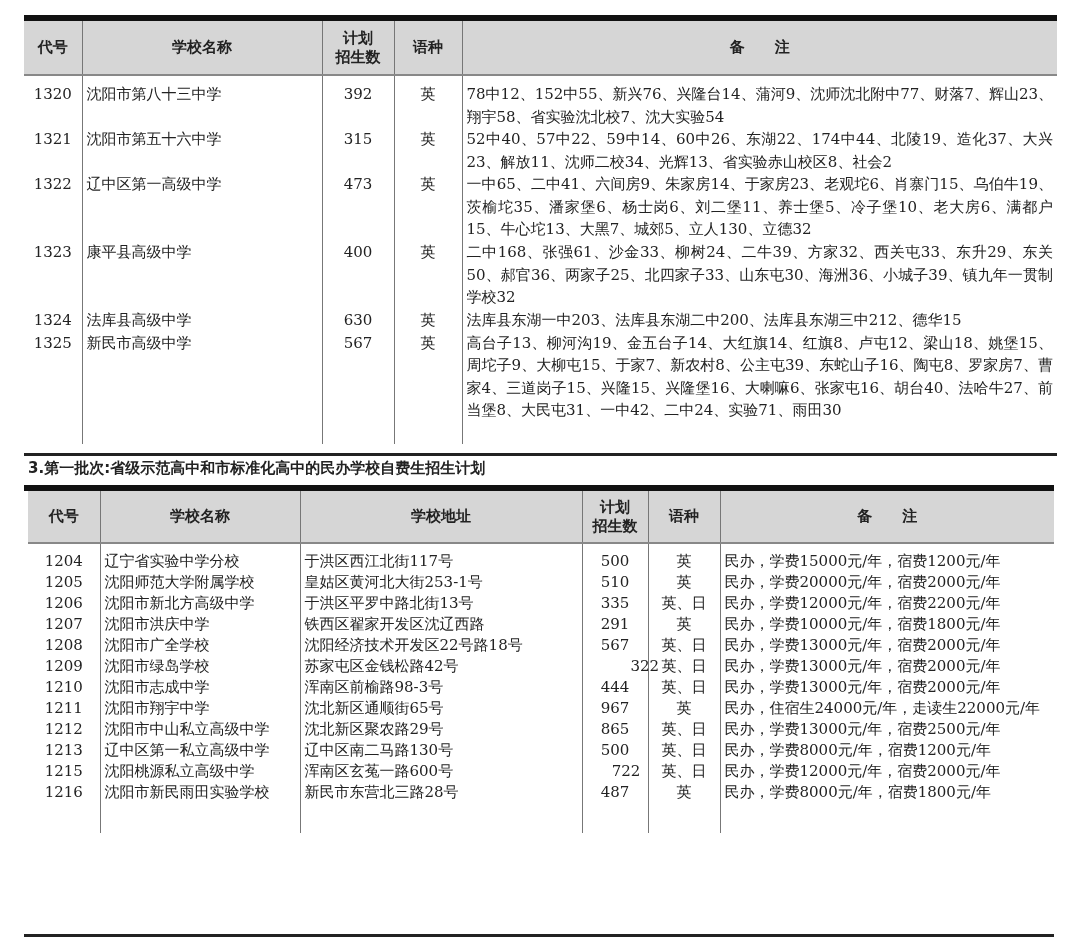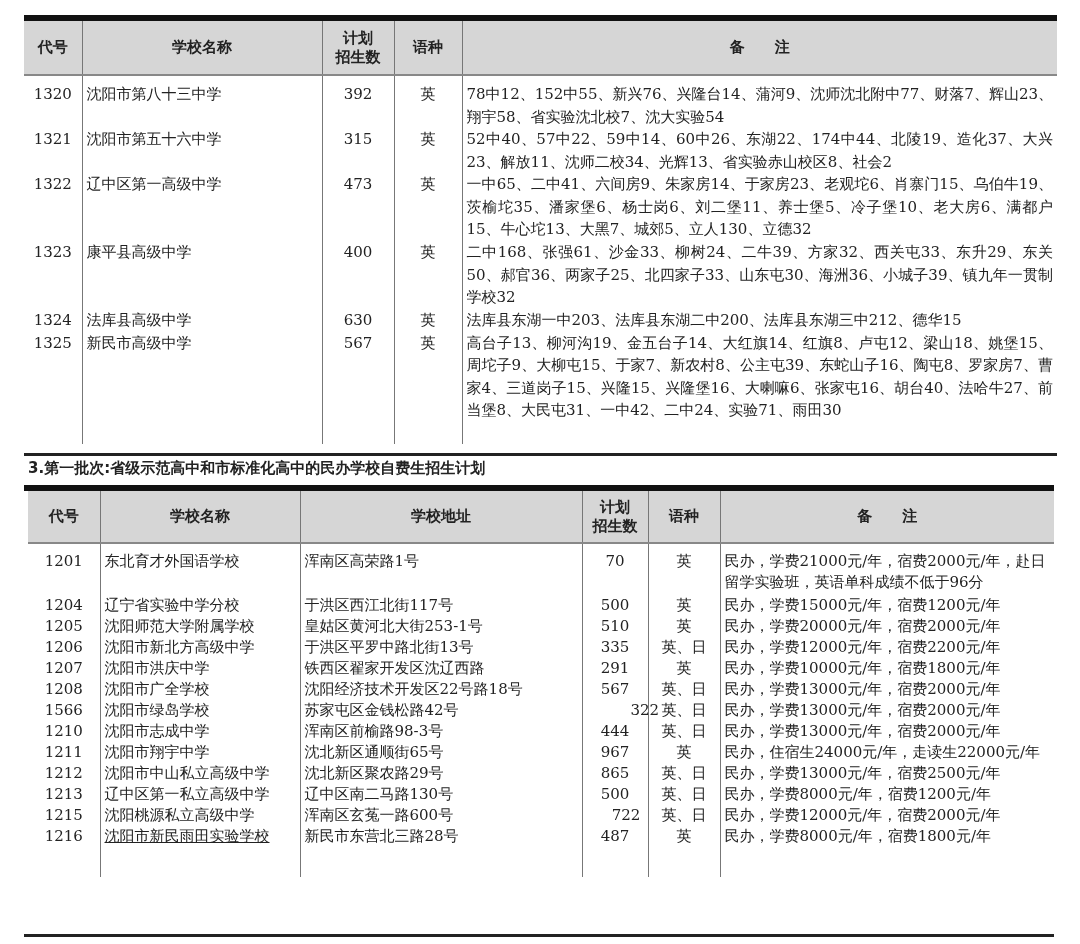--- a/index.html
+++ b/index.html
@@ -124,28 +124,20 @@
   </thead>
   <tbody id="t2body">
       <tr style="height: 8px;">
         <td></td>
         <td></td>
         <td></td>
         <td></td>
         <td></td>
         <td></td>
       </tr>
-      <tr style="height: 44px;">
-        <td class="c" style="line-height: 21px; white-space: nowrap;">1201</td>
-        <td style="line-height: 21px; white-space: nowrap;">东北育才外国语学校</td>
-        <td style="line-height: 21px; white-space: nowrap;">浑南区高荣路1号</td>
-        <td class="c" style="line-height: 21px; white-space: nowrap;">70</td>
-        <td class="c" style="line-height: 21px; white-space: nowrap;">英</td>
-        <td class="remark" style="line-height: 21px; white-space: normal;">民办，学费21000元/年，宿费2000元/年，赴日留学实验班，英语单科成绩不低于96分</td>
-      </tr>
       <tr style="height: 21px;">
         <td class="c" style="line-height: 21px; white-space: nowrap;">1204</td>
         <td style="line-height: 21px; white-space: nowrap;">辽宁省实验中学分校</td>
         <td style="line-height: 21px; white-space: nowrap;">于洪区西江北街117号</td>
         <td class="c" style="line-height: 21px; white-space: nowrap;">500</td>
         <td class="c" style="line-height: 21px; white-space: nowrap;">英</td>
         <td class="remark" style="line-height: 21px; white-space: normal;">民办，学费15000元/年，宿费1200元/年</td>
       </tr>
       <tr style="height: 21px;">
         <td class="c" style="line-height: 21px; white-space: nowrap;">1205</td>
@@ -173,21 +165,21 @@
       </tr>
       <tr style="height: 21px;">
         <td class="c" style="line-height: 21px; white-space: nowrap;">1208</td>
         <td style="line-height: 21px; white-space: nowrap;">沈阳市广全学校</td>
         <td style="line-height: 21px; white-space: nowrap;">沈阳经济技术开发区22号路18号</td>
         <td class="c" style="line-height: 21px; white-space: nowrap;">567</td>
         <td class="c" style="line-height: 21px; white-space: nowrap;">英、日</td>
         <td class="remark" style="line-height: 21px; white-space: normal;">民办，学费13000元/年，宿费2000元/年</td>
       </tr>
       <tr style="height: 21px;">
-        <td class="c" style="line-height: 21px; white-space: nowrap;">1566</td>
+        <td class="c" style="line-height: 21px; white-space: nowrap;">1209</td>
         <td style="line-height: 21px; white-space: nowrap;">沈阳市绿岛学校</td>
         <td style="line-height: 21px; white-space: nowrap;">苏家屯区金钱松路42号</td>
         <td class="c" style="line-height: 21px; white-space: nowrap; padding-left: 48px;">322</td>
         <td class="c" style="line-height: 21px; white-space: nowrap;">英、日</td>
         <td class="remark" style="line-height: 21px; white-space: normal;">民办，学费13000元/年，宿费2000元/年</td>
       </tr>
       <tr style="height: 21px;">
         <td class="c" style="line-height: 21px; white-space: nowrap;">1210</td>
         <td style="line-height: 21px; white-space: nowrap;">沈阳市志成中学</td>
         <td style="line-height: 21px; white-space: nowrap;">浑南区前榆路98-3号</td>
@@ -222,21 +214,21 @@
       <tr style="height: 21px;">
         <td class="c" style="line-height: 21px; white-space: nowrap;">1215</td>
         <td style="line-height: 21px; white-space: nowrap;">沈阳桃源私立高级中学</td>
         <td style="line-height: 21px; white-space: nowrap;">浑南区玄菟一路600号</td>
         <td class="c" style="line-height: 21px; white-space: nowrap; padding-left: 26px;">722</td>
         <td class="c" style="line-height: 21px; white-space: nowrap;">英、日</td>
         <td class="remark" style="line-height: 21px; white-space: normal;">民办，学费12000元/年，宿费2000元/年</td>
       </tr>
       <tr style="height: 21px;">
         <td class="c" style="line-height: 21px; white-space: nowrap;">1216</td>
-        <td style="line-height: 21px; white-space: nowrap; text-decoration: underline;">沈阳市新民雨田实验学校</td>
+        <td style="line-height: 21px; white-space: nowrap;">沈阳市新民雨田实验学校</td>
         <td style="line-height: 21px; white-space: nowrap;">新民市东营北三路28号</td>
         <td class="c" style="line-height: 21px; white-space: nowrap;">487</td>
         <td class="c" style="line-height: 21px; white-space: nowrap;">英</td>
         <td class="remark" style="line-height: 21px; white-space: normal;">民办，学费8000元/年，宿费1800元/年</td>
       </tr>
       <tr style="height: 30px;">
         <td></td>
         <td></td>
         <td></td>
         <td></td>

